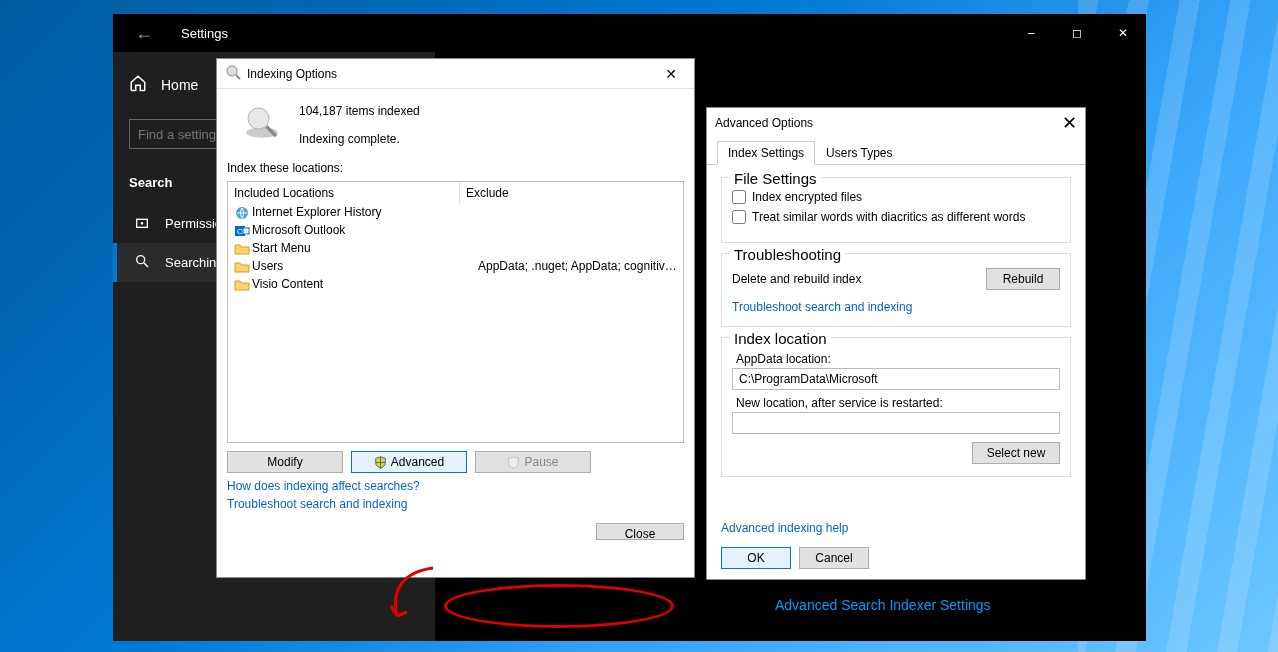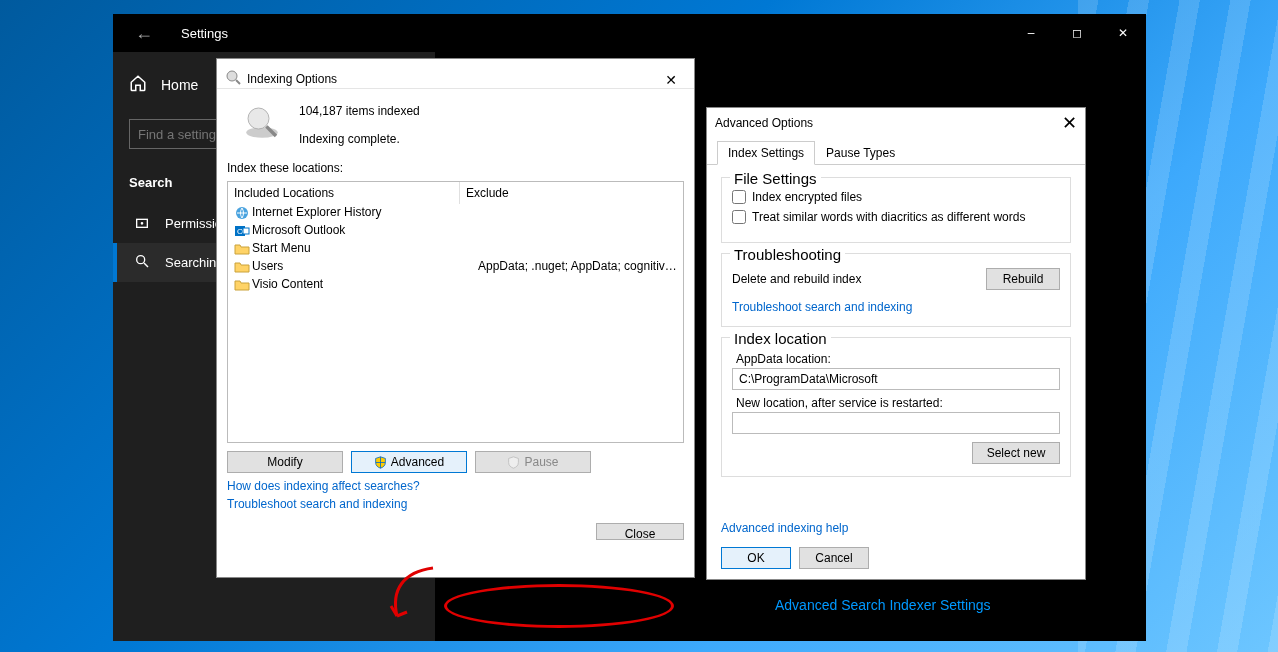--- a/index.html
+++ b/index.html
@@ -57,21 +57,21 @@
 .annotate-arrow {
   position: absolute; bottom: 20px; left: 280px; width: 60px; height: 60px;
   z-index: 5; pointer-events: none;
 }
 
 
 .indexing-dialog {
   position: absolute; left: 216px; top: 58px; width: 479px; height: 520px;
   background: #fff; border: 1px solid #888; z-index: 2; color: #000; font-size: 12px;
 }
-.idx-title { height: 30px; display: flex; align-items: flex-end; justify-content: space-between; padding: 0 8px; border-bottom: 1px solid #e5e5e5; }
+.idx-title { height: 30px; display: flex; align-items: center; justify-content: space-between; padding: 7px 8px; border-bottom: 1px solid #e5e5e5; }
 .idx-title-left { display: flex; align-items: center; gap: 6px; }
 .idx-title-icon { width: 16px; height: 16px; }
 .idx-close { width: 30px; text-align: center; font-size: 14px; }
 .idx-body { padding: 12px 10px 8px 10px; }
 .idx-count-row { display: flex; align-items: flex-start; gap: 16px; padding-left: 14px; }
 .idx-big-icon { width: 42px; height: 42px; flex-shrink: 0; }
 .idx-status-text { line-height: 16px; padding-top: 2px; }
 .idx-count { margin-bottom: 12px; }
 .idx-section-label { margin: 14px 0 6px 0; }
 .idx-table {
@@ -302,21 +302,21 @@
   </div>
 </div>
 
 <div class="advanced-dialog">
   <div class="adv-title">
     <span>Advanced Options</span>
     <div class="adv-close">✕</div>
   </div>
   <div class="adv-tabs">
     <div class="adv-tab active">Index Settings</div>
-    <div class="adv-tab">Pause Types</div>
+    <div class="adv-tab">Users Types</div>
   </div>
   <div class="adv-body">
     <div class="adv-group">
       <div class="adv-group-label">File Settings</div>
       <label class="adv-check">
         <input type="checkbox" style="">
         <span>Index encrypted files</span>
       </label>
       <label class="adv-check">
         <input type="checkbox" style="">

